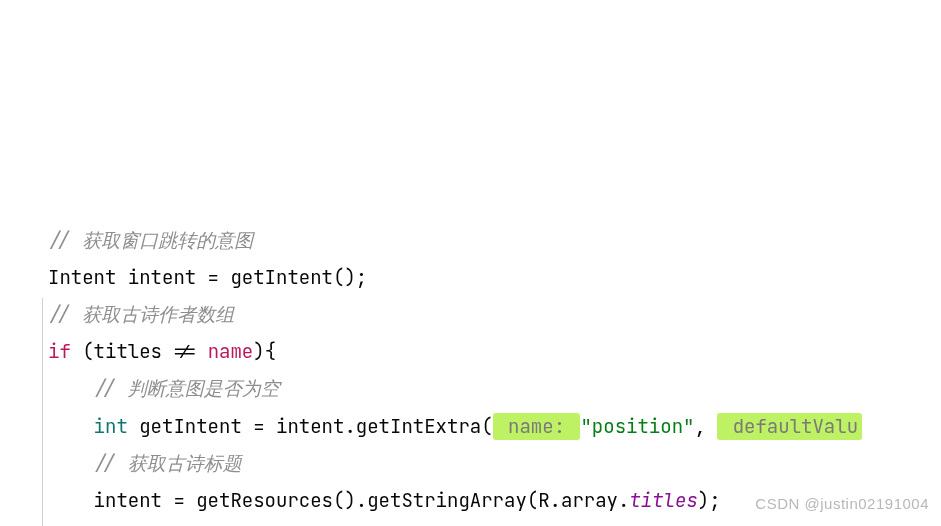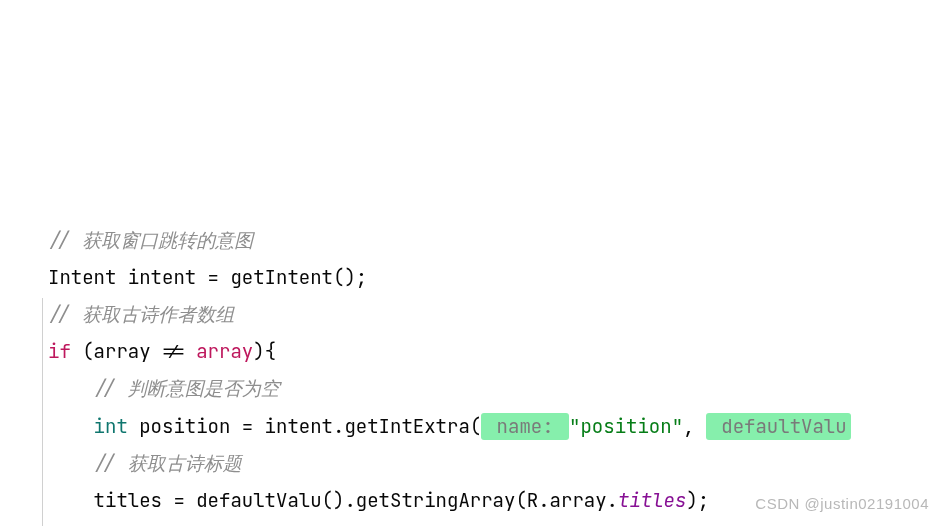--- a/index.html
+++ b/index.html
@@ -18,21 +18,21 @@
     .code-container {
       padding-left: 48px;
       position: relative;
     }
     .comment { color: #8e8e8e; font-style: italic; text-align: right; }
     .keyword { color: #be185d; }
     .type { color: #0f766e; }
     .field { color: #871094; font-style: italic; text-align: right; }
     .string { color: #067d17; }
     .hint {
-      background: #86efac;
+      background: #bef264;
       color: #7a7a7a;
       border-radius: 3px;
       padding: 1px 4px;
       font-style: normal;
     }
     .gutter-line {
       position: absolute;
       left: 42px;
       top: 150px;
       bottom: 0;
@@ -53,25 +53,25 @@
 </head>
 <body>
 
 
 
 <div class="code-container">
 <div class="gutter-line"></div>
 <span class="comment">// 获取窗口跳转的意图</span>
 <span>Intent intent = getIntent();</span>
 <span class="comment">// 获取古诗作者数组</span>
-<span class="keyword">if</span><span> (array != </span><span class="keyword">array</span><span>){</span>
+<span class="keyword">if</span><span> (titles != </span><span class="keyword">name</span><span>){</span>
     <span class="comment">// 判断意图是否为空</span>
-    <span class="type">int</span><span> position = intent.getIntExtra(</span><span class="hint"> name: </span><span class="string">"position"</span><span>, </span><span class="hint"> defaultValu</span>
+    <span class="type">int</span><span> getIntent = intent.getIntExtra(</span><span class="hint"> name: </span><span class="string">"position"</span><span>, </span><span class="hint"> defaultValu</span>
     <span class="comment">// 获取古诗标题</span>
-    <span>titles = defaultValu().getStringArray(R.array.</span><span class="field">titles</span><span>);</span>
+    <span>intent = getResources().getStringArray(R.array.</span><span class="field">titles</span><span>);</span>
     <span class="comment">// 获取古诗作者数组</span>
     
     
     
     
     
 </div>
 
 <div class="watermark">CSDN @justin02191004</div>
 

